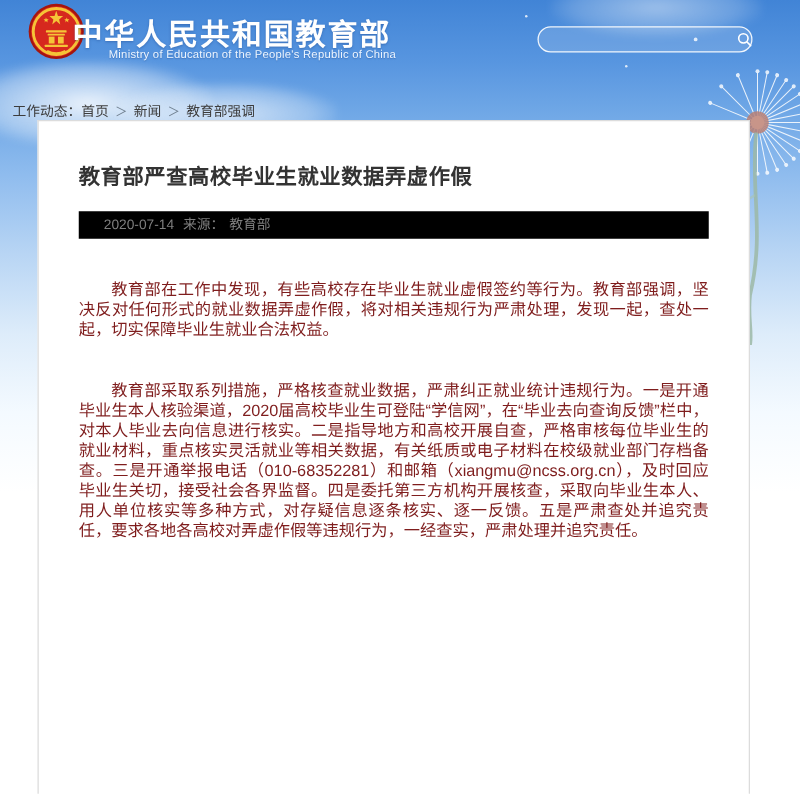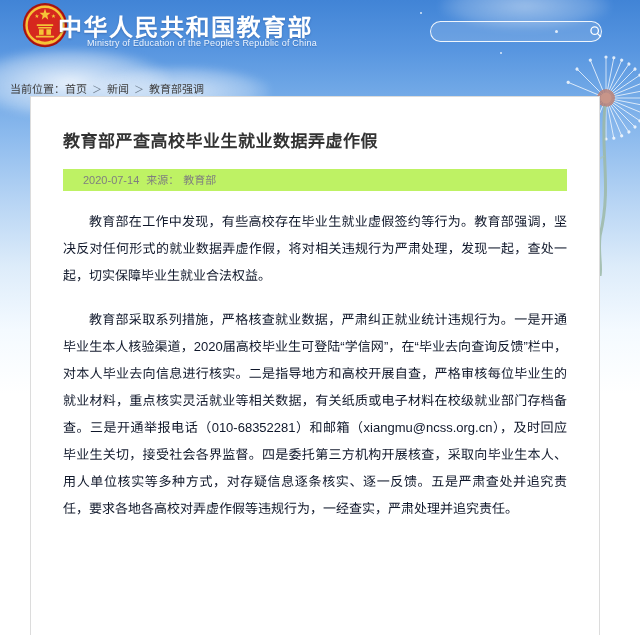--- a/index.html
+++ b/index.html
@@ -67,28 +67,28 @@
     background: #ffffff;
     border: 1px solid #dcdcdc; border-bottom: none;
     padding: 30px 32px 0 32px;
   }
   .article-title {
     text-align: left; font-size: 17px; font-weight: bold; color: #333333;
     letter-spacing: .5px;
   }
   .meta-bar {
     margin-top: 17px; height: 22px; line-height: 22px;
-    background: #bef264; padding-left: 20px;
+    background: #000000; padding-left: 20px;
     font-size: 11px; color: #7f7f7f;
   }
   .meta-bar span { margin-right: 4px; }
   .article-body { margin-top: 4px; }
   .article-body p {
-    font-size: 13px; color: #0f172a; line-height: 27px;
-    text-indent: 2em; margin-top: 17px; text-align: justify;
+    font-size: 13px; color: #7f1d1d; line-height: 16px;
+    text-indent: 2em; margin-top: 33px; text-align: justify;
   }
 </style>
 </head>
 <body>
 
 <div class="cloud cloud1"></div>
 <div class="cloud cloud2"></div>
 <div class="cloud cloud3"></div>
 <div class="seed-dot" style="left:420px;top:12px;width:2px;height:2px;"></div>
 <div class="seed-dot" style="left:500px;top:52px;width:2px;height:2px;"></div>
@@ -155,21 +155,21 @@
 
   <div class="searchbox">
     <input type="text" placeholder="" style="">
     <svg class="search-icon" viewBox="0 0 16 16">
       <circle cx="7" cy="7" r="4.6" fill="none" stroke="#ffffff" stroke-width="1.6"></circle>
       <line x1="10.6" y1="10.6" x2="14.2" y2="14.2" stroke="#ffffff" stroke-width="1.6" stroke-linecap="round"></line>
     </svg>
   </div>
 
   <div class="breadcrumb">
-    <span>当前位置：</span><span><a>首页</a><span class="bc-sep">＞</span><a>新闻</a><span class="bc-sep">＞</span><a>教育部强调</a></span>
+    <span>工作动态：</span><span><a>首页</a><span class="bc-sep">＞</span><a>新闻</a><span class="bc-sep">＞</span><a>教育部强调</a></span>
   </div>
 </div>
 
 <div class="panel">
   <h1 class="article-title">教育部严查高校毕业生就业数据弄虚作假</h1>
 
   <div class="meta-bar">
     <span>2020-07-14</span>
     <span>来源：</span><span>教育部</span>
   </div>

